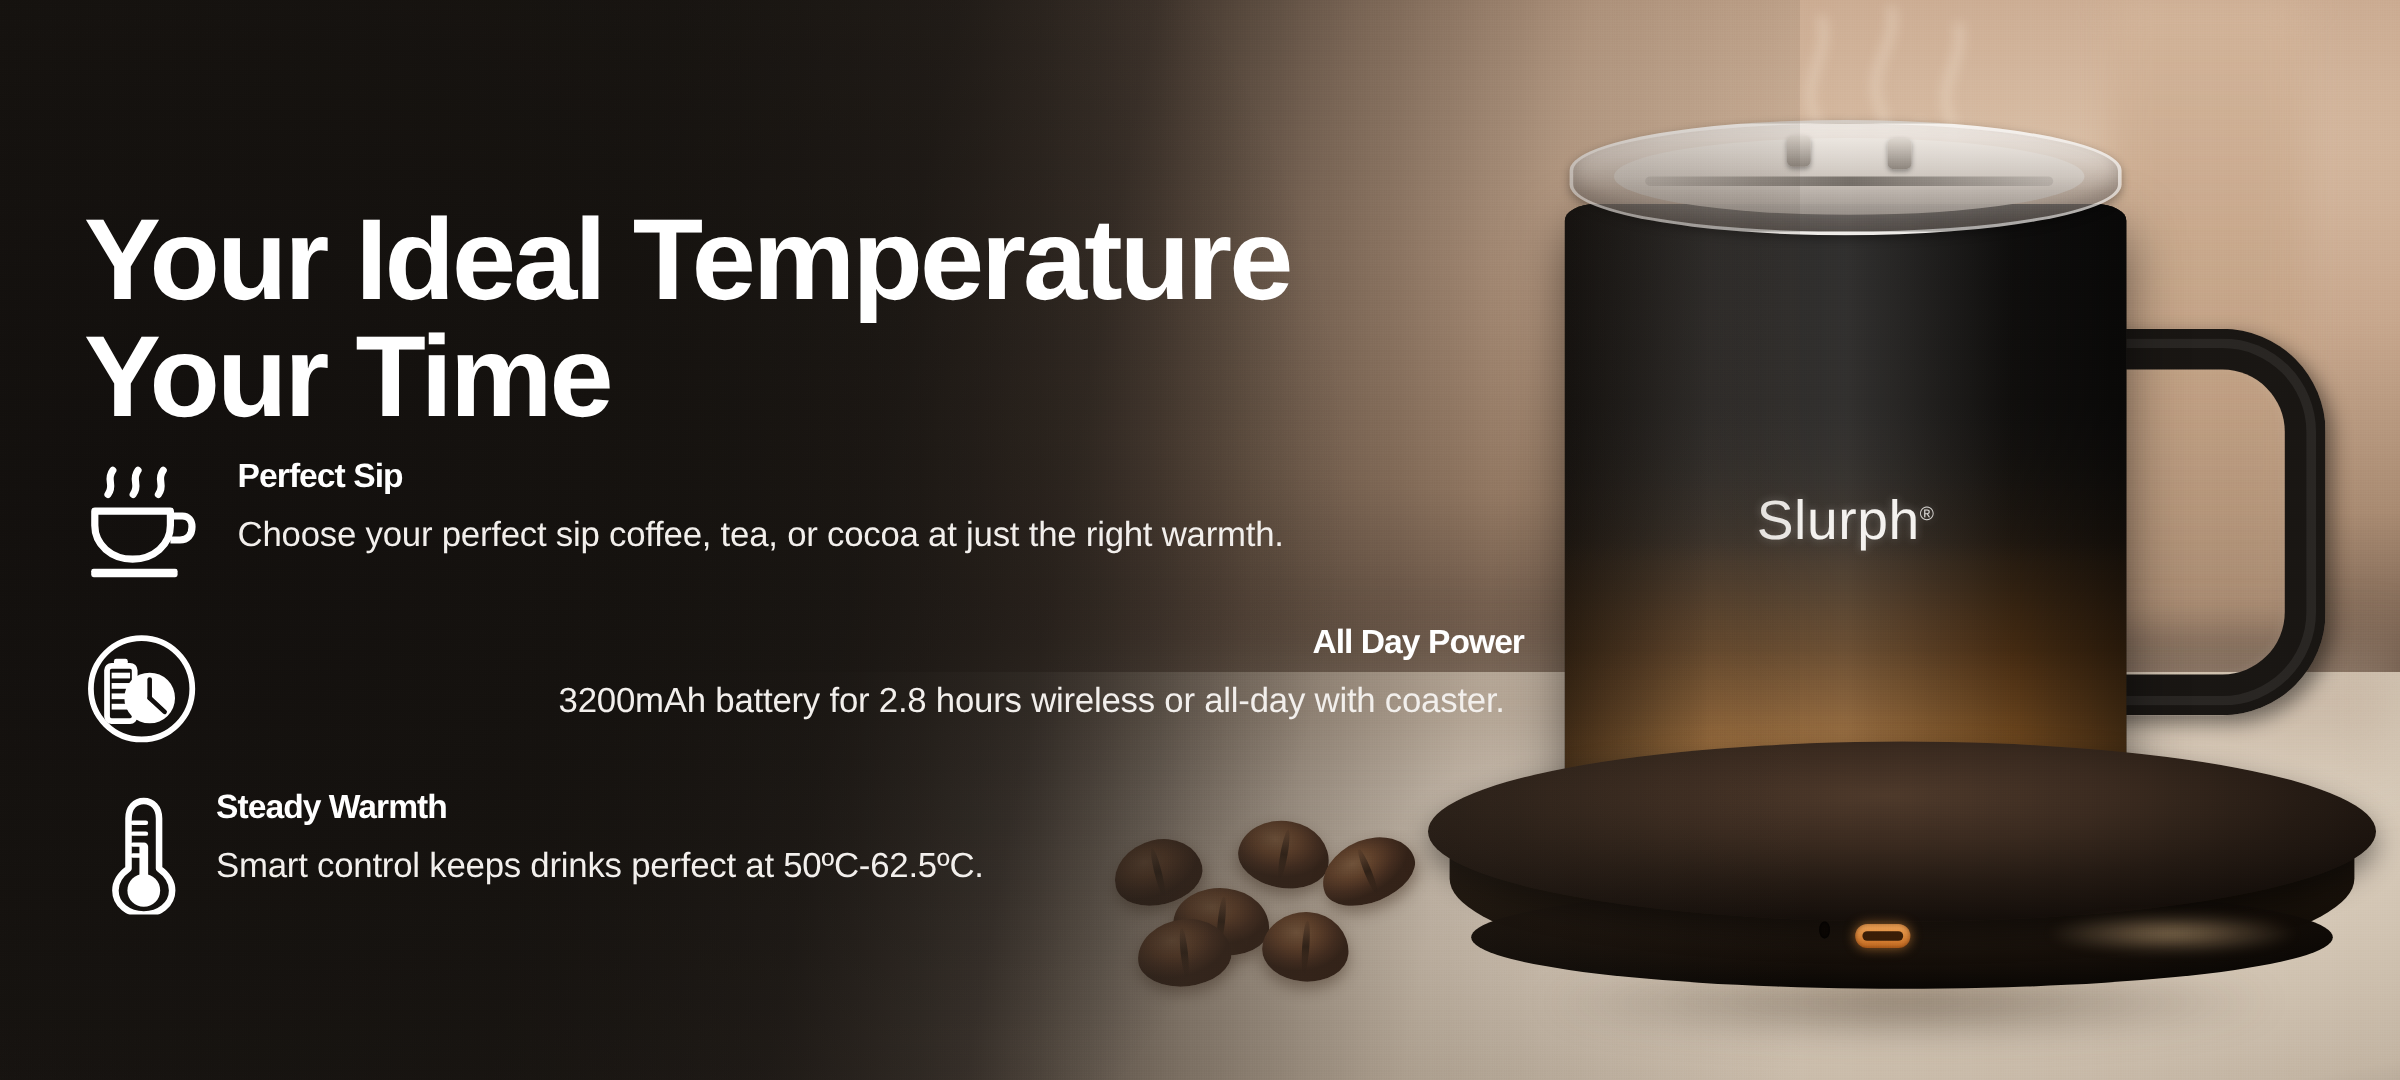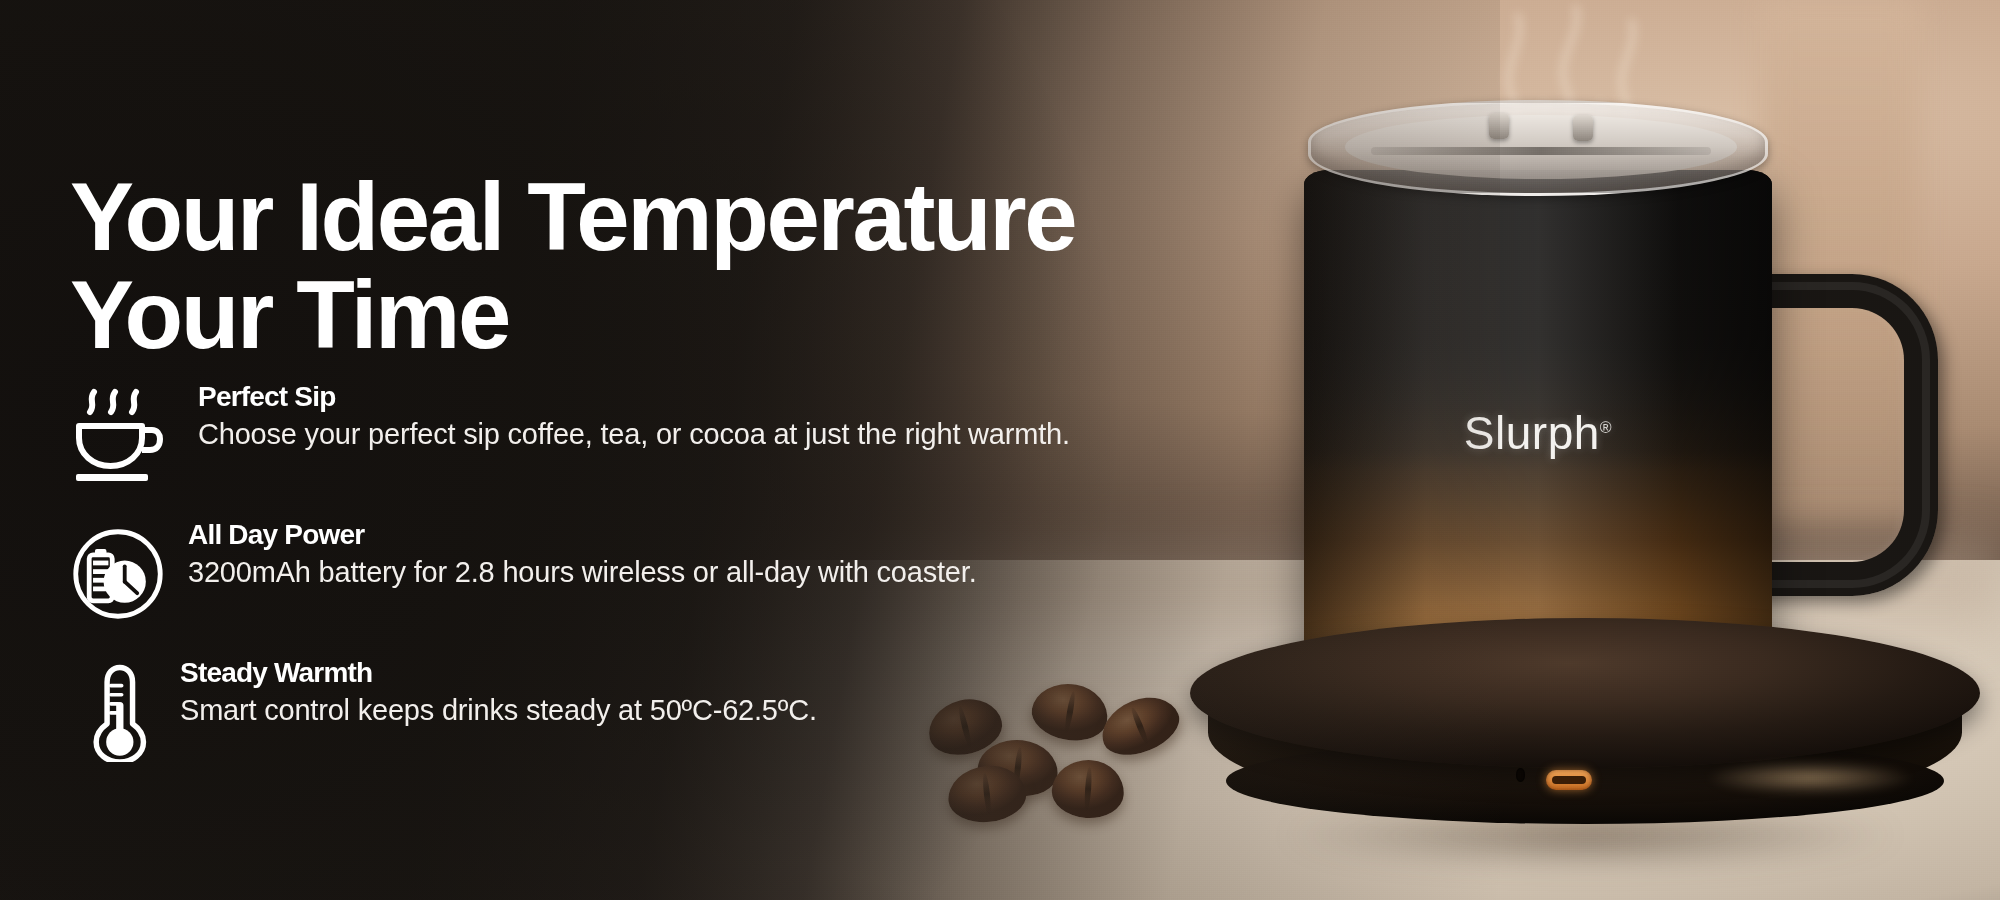--- a/index.html
+++ b/index.html
@@ -181,24 +181,24 @@
   .content{position:absolute;left:60px;top:0;width:1220px;height:754px;}
   .headline{
     position:absolute;left:10px;top:104px;width:1180px;
     color:#ffffff;font-size:96px;line-height:1.02;font-weight:700;
     letter-spacing:-2.4px;
   }
   .features{position:absolute;left:10px;top:382px;width:1200px;}
   .feature{position:relative;min-height:122px;margin-bottom:16px;padding-left:118px;}
   .feature .ficon{position:absolute;left:0;top:4px;width:96px;height:100px;}
   .ftitle{color:#fff;font-size:28px;font-weight:700;letter-spacing:-.8px;line-height:1.1;margin:0 0 4px 0;}
-  .fdesc{color:#f2efec;font-size:29px;font-weight:400;letter-spacing:-.2px;line-height:1.2;margin:0;}
+  .fdesc{color:#f2efec;font-size:29px;font-weight:400;letter-spacing:-.2px;line-height:1.2;margin:16px;}
   .f1 .ftitle{margin-left:10px;}
   .f1 .fdesc{margin-left:10px;}
-  .f2{padding-left:118px;}
+  .f2{padding-left:118px;text-align:right;}
   .f3 .ftitle{margin-left:-8px;}
   .f3 .fdesc{margin-left:-8px;}
 </style>
 </head>
 <body>
 
 <div class="stage">
 
   <div class="photo">
     <div class="bg-wall"></div>
@@ -319,18 +319,18 @@
           <circle cx="50" cy="88" r="15" fill="#ffffff"></circle>
           <rect x="46" y="44" width="8" height="34" rx="4" fill="#ffffff"></rect>
           <g stroke="#ffffff" stroke-width="4" stroke-linecap="round">
             <path d="M40 26 H52"></path>
             <path d="M40 36 H52"></path>
             <path d="M40 46 H48"></path>
             <path d="M40 56 H48"></path>
           </g>
         </svg>
         <p class="ftitle">Steady Warmth</p>
-        <p class="fdesc">Smart control keeps drinks steady at 50ºC-62.5ºC.</p>
+        <p class="fdesc">Smart control keeps drinks perfect at 50ºC-62.5ºC.</p>
       </div>
 
     </div>
   </div>
 </div>
 
 </body></html>

